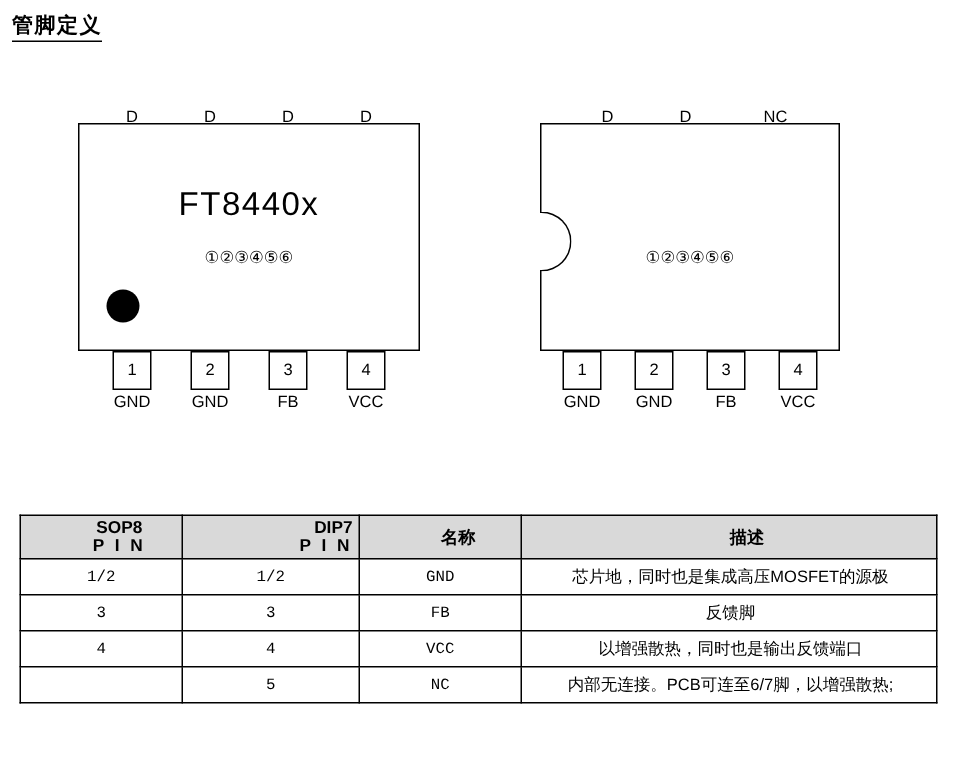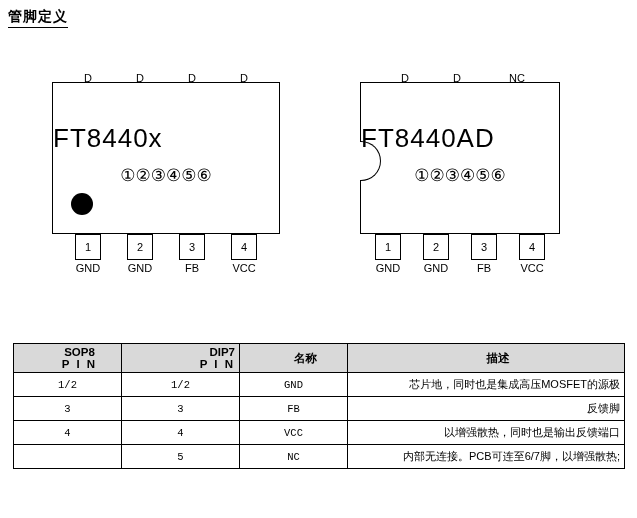--- a/index.html
+++ b/index.html
@@ -80,30 +80,31 @@
   .body-box {
     border: 1px solid #000;
     background: #fff;
     position: relative;
     height: 152px;
     box-sizing: border-box;
   }
   .part-name {
     position: absolute;
     width: 100%;
+    text-align: center;
     top: 40px;
-    font-size: 26px;
+    font-size: 22px;
     letter-spacing: 1px;
   }
   .circled {
     position: absolute;
     width: 100%;
     text-align: center;
     top: 82px;
-    font-size: 17px;
+    font-size: 11px;
     letter-spacing: 0px;
   }
   .dot {
     position: absolute;
     width: 22px;
     height: 22px;
     border-radius: 50%;
     background: #000;
     left: 18px;
     top: 110px;
@@ -154,21 +155,21 @@
     font-weight: bold;
     font-size: 11.5px;
     padding-left: 28px;
   }
   thead th .sub {
     display: block;
     letter-spacing: 2px;
     font-weight: bold;
   }
   td.desc {
-    text-align: right;
+    text-align: center;
     padding-left: 6px;
   }
   td.mono {
     font-family: "Liberation Mono", monospace;
     font-size: 10.5px;
   }
   .col-sop8 { width: 75px; }
   .col-dip7 { width: 85px; text-align: right; }
   .col-name { width: 75px; }
 </style>
@@ -238,21 +239,20 @@
         <div class="pin">6</div>
       </div>
       <div class="pin-slot" style="margin-left:60px;">
         <div class="pin-label">NC</div>
         <div class="pin">5</div>
       </div>
     </div>
 
     <div class="body-box">
       <div class="notch"></div>
-      <div class="part-name">FT8440AD</div>
       <div class="circled">①②③④⑤⑥</div>
     </div>
 
     <div class="pin-row bottom">
       <div class="pin-slot" style="margin-left:28px;">
         <div class="pin">1</div>
         <div class="pin-label">GND</div>
       </div>
       <div class="pin-slot" style="margin-left:48px;">
         <div class="pin">2</div>

